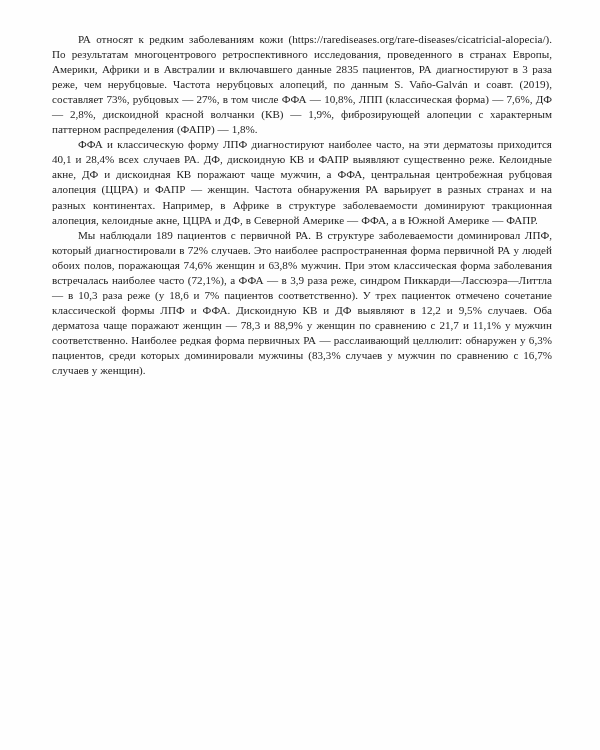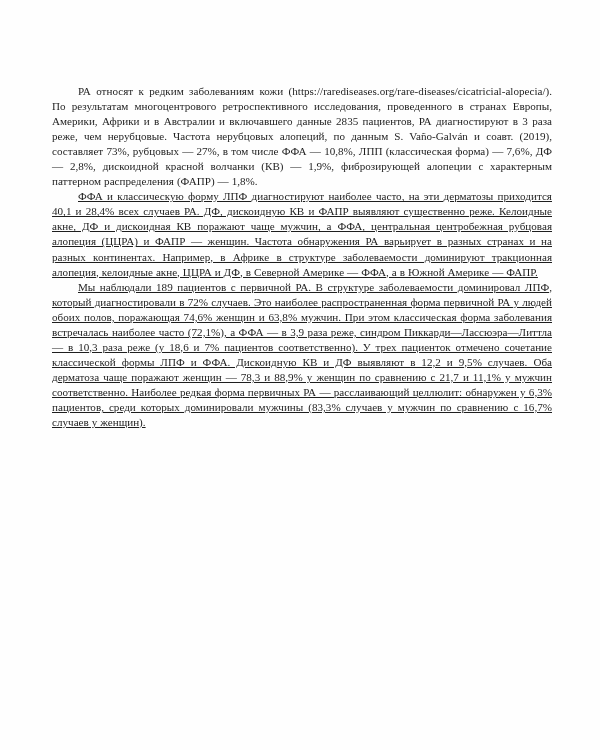--- a/index.html
+++ b/index.html
@@ -11,41 +11,40 @@
     height: 750px;
     background: #ffffff;
     font-family: "Liberation Serif", "DejaVu Serif", serif;
     color: #1a1a1a;
   }
   .page {
     position: relative;
     width: 600px;
     height: 750px;
     box-sizing: border-box;
-    padding: 84px 48px 0 52px;
+    padding: 32px 48px 0 52px;
     background: #fefefe;
   }
   .text-column {
     width: 500px;
   }
   p.para {
     margin: 0;
     text-indent: 26px;
     text-align: justify;
     font-size: 11.1px;
     line-height: 15.05px;
     letter-spacing: 0.01px;
     word-spacing: 0.2px;
     color: #1e1e1e;
     -webkit-hyphens: manual;
     hyphens: manual;
   }
   p.para + p.para {
     margin-top: 0px;
-    text-decoration: underline;
   }
 </style>
 </head>
 <body>
 
 <div class="page">
   <div class="text-column">
     <p class="para">РА относят к редким заболеваниям кожи (https://rarediseases.org/rare-diseases/cicatricial-alopecia/). По результатам многоцентрового ретроспективного исследования, проведенного в странах Европы, Америки, Африки и в Австралии и включавшего данные 2835 пациентов, РА диагностируют в 3 раза реже, чем нерубцовые. Частота нерубцовых алопеций, по данным S. Vaño-Galván и соавт. (2019), составляет 73%, рубцовых — 27%, в том числе ФФА — 10,8%, ЛПП (классическая форма) — 7,6%, ДФ — 2,8%, дискоидной красной волчанки (КВ) — 1,9%, фиброзирующей алопеции с характерным паттерном распределения (ФАПР) — 1,8%.</p>
     <p class="para">ФФА и классическую форму ЛПФ диагностируют наиболее часто, на эти дерматозы приходится 40,1 и 28,4% всех случаев РА. ДФ, дискоидную КВ и ФАПР выявляют существенно реже. Келоидные акне, ДФ и дискоидная КВ поражают чаще мужчин, а ФФА, центральная центробежная рубцовая алопеция (ЦЦРА) и ФАПР — женщин. Частота обнаружения РА варьирует в разных странах и на разных континентах. Например, в Африке в структуре заболеваемости доминируют тракционная алопеция, келоидные акне, ЦЦРА и ДФ, в Северной Америке — ФФА, а в Южной Америке — ФАПР.</p>
     <p class="para">Мы наблюдали 189 пациентов с первичной РА. В структуре заболеваемости доминировал ЛПФ, который диагностировали в 72% случаев. Это наиболее распространенная форма первичной РА у людей обоих полов, поражающая 74,6% женщин и 63,8% мужчин. При этом классическая форма заболевания встречалась наиболее часто (72,1%), а ФФА — в 3,9 раза реже, синдром Пиккарди—Лассюэра—Литтла — в 10,3 раза реже (у 18,6 и 7% пациентов соответственно). У трех пациенток отмечено сочетание классической формы ЛПФ и ФФА. Дискоидную КВ и ДФ выявляют в 12,2 и 9,5% случаев. Оба дерматоза чаще поражают женщин — 78,3 и 88,9% у женщин по сравнению с 21,7 и 11,1% у мужчин соответственно. Наиболее редкая форма первичных РА — расслаивающий целлюлит: обнаружен у 6,3% пациентов, среди которых доминировали мужчины (83,3% случаев у мужчин по сравнению с 16,7% случаев у женщин).</p>

